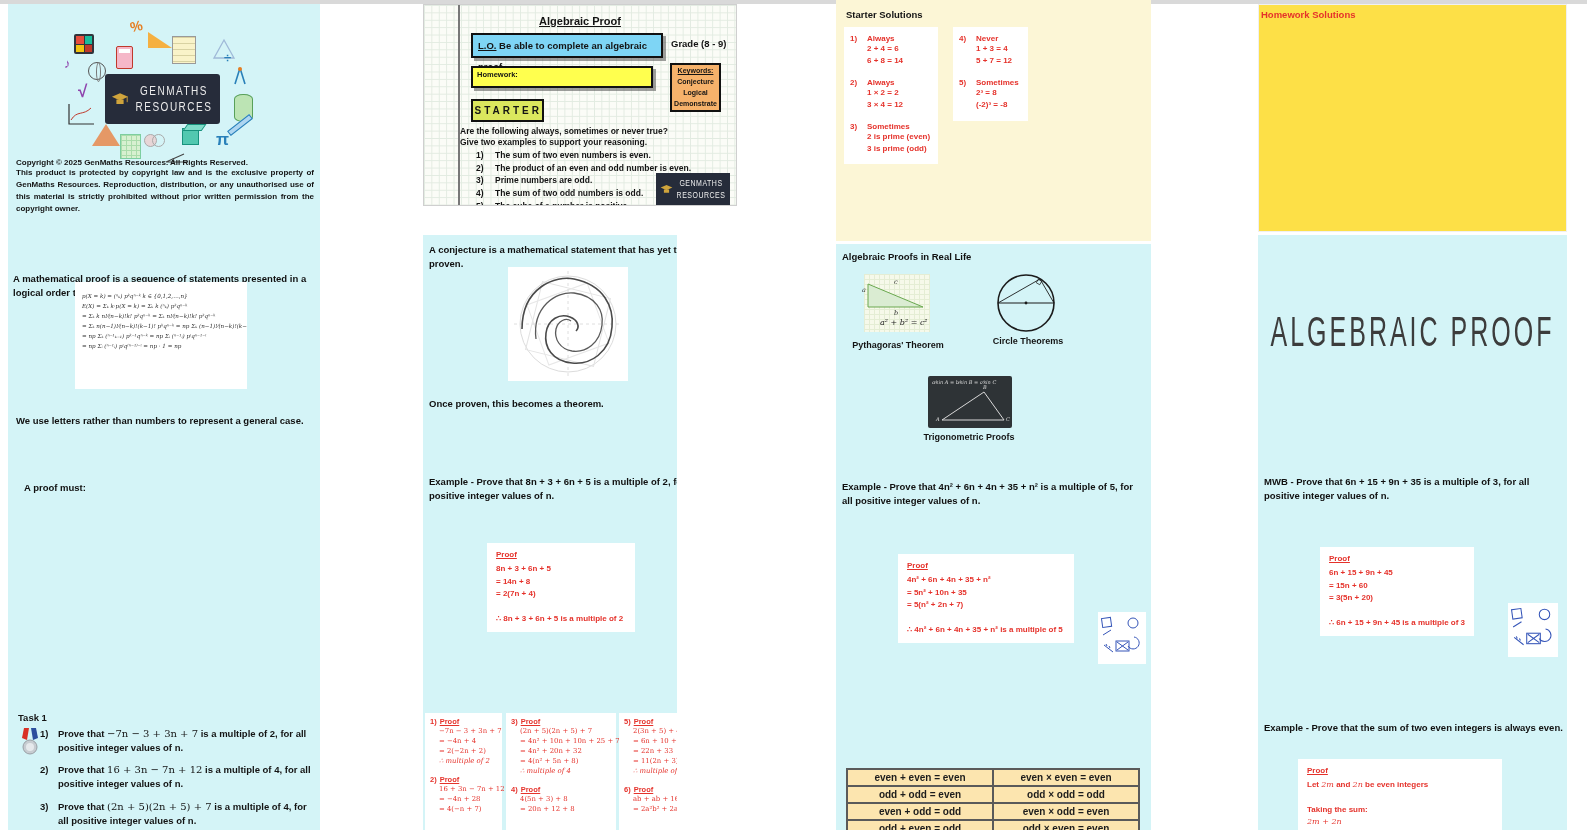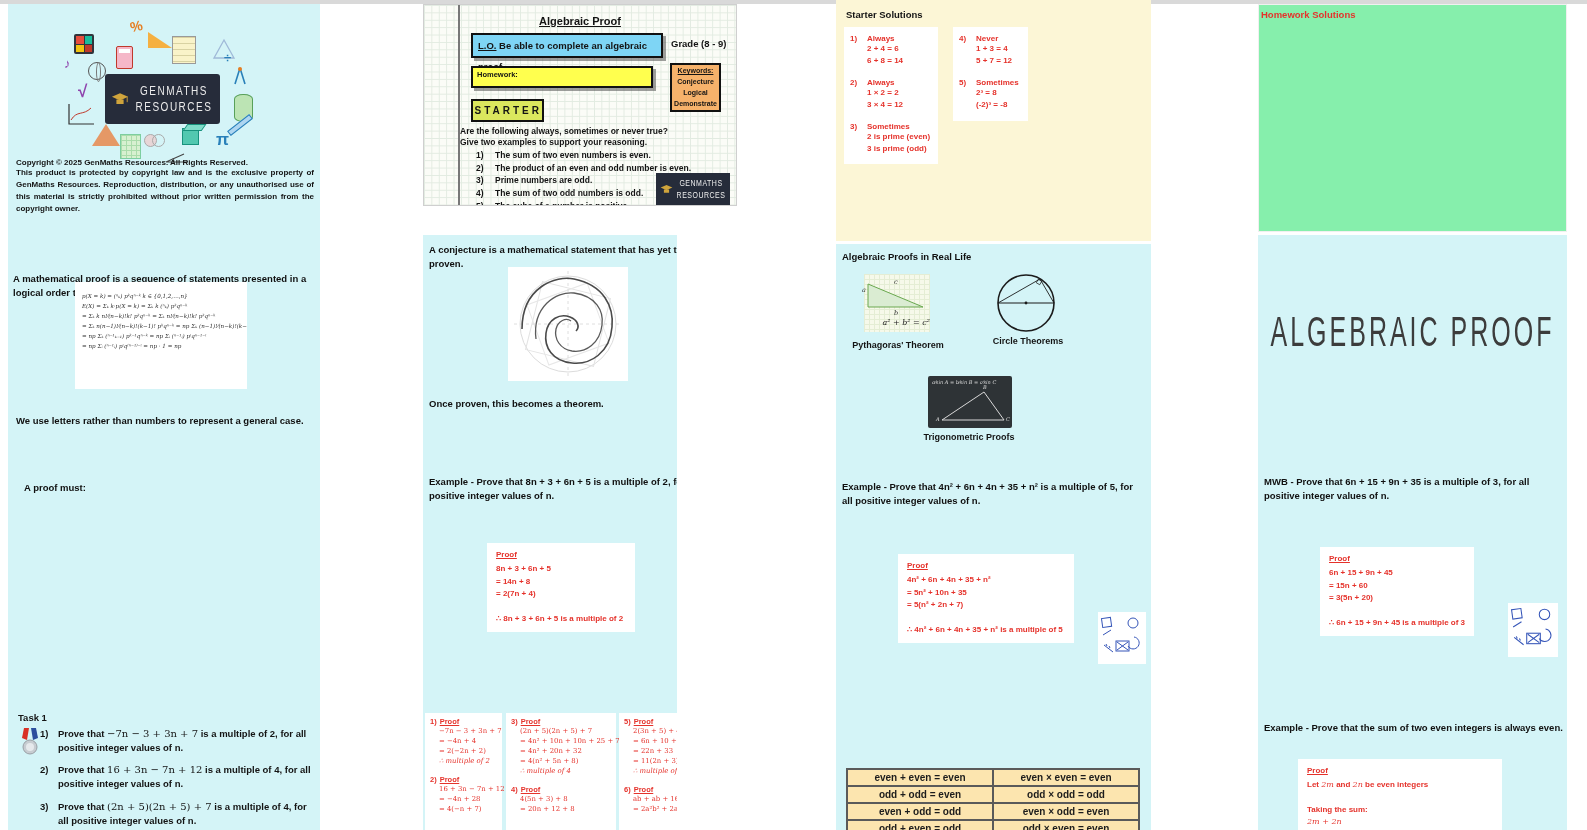--- a/index.html
+++ b/index.html
@@ -123,34 +123,34 @@
   .ss-item{margin-bottom:10px;}
   .ss-item:last-child{margin-bottom:2px;}
   .ss-head{display:flex;font-size:8px;font-weight:700;}
   .ss-num{width:17px;flex:none;}
   .ss-ex{margin-left:17px;font-size:8px;font-weight:700;line-height:1.55;white-space:nowrap;}
   #col3b{left:836px;top:244px;width:315px;height:586px;}
   .rl-title{left:6px;top:6px;width:300px;}
   .fig-py{left:28px;top:30px;width:66px;height:58px;background:#f6f9ea;
      background-image:linear-gradient(#e4edd4 1px,transparent 1px),linear-gradient(90deg,#e4edd4 1px,transparent 1px);background-size:5px 5px;}
   .fig-py .fl{position:absolute;font-family:"DejaVu Serif",serif;font-style:italic;font-size:6.5px;color:#333;}
-  .py-formula{position:absolute;left:0;top:38px;width:100%;text-align:right;
+  .py-formula{position:absolute;left:16px;top:38px;width:100%;text-align:left;
      font-family:"DejaVu Serif",serif;font-style:italic;font-size:8px;color:#222;}
   .fig-cap{position:absolute;text-align:center;font-size:9px;font-weight:700;}
   .fig-ci{left:158px;top:26px;width:64px;height:64px;}
   .fig-tr{left:92px;top:132px;width:84px;height:52px;background:#2e3336;border-radius:2px;}
   .tr-formula{position:absolute;left:4px;top:3px;font-family:"DejaVu Serif",serif;font-style:italic;font-size:5px;color:#ddd;white-space:nowrap;}
   .tr-v{position:absolute;font-size:5px;color:#ddd;font-family:"DejaVu Serif",serif;font-style:italic;}
   .rules{left:6px;top:468px;width:302px;}
   .rtable{position:absolute;left:10px;top:524px;width:294px;display:grid;grid-template-columns:1fr 1fr;
      border:1.5px solid #5a5a5a;background:var(--tan);}
   .rcell{border:1px solid #5a5a5a;text-align:center;font-size:10px;font-weight:700;padding:2px 0;color:#1c1c1c;}
 
   
-  #col4a{left:1258px;top:4px;width:309px;height:228px;background:#86efac;border:1px solid #f0f0f0;}
+  #col4a{left:1258px;top:4px;width:309px;height:228px;background:#fde047;border:1px solid #f0f0f0;}
   .hwt{left:2px;top:4px;font-size:9.5px;font-weight:700;color:var(--red);}
   #col4b{left:1258px;top:235px;width:309px;height:595px;}
   .big-title{left:0;top:82px;width:309px;text-align:center;font-size:25px;font-weight:400;
      letter-spacing:3px;color:#3c3c3c;transform:scaleY(1.7);transform-origin:center;}
   .mwb{left:6px;top:240px;width:300px;}
   .pb .math{font-family:"DejaVu Serif",serif;font-style:italic;font-weight:400;}
 </style>
 </head>
 <body>
 

